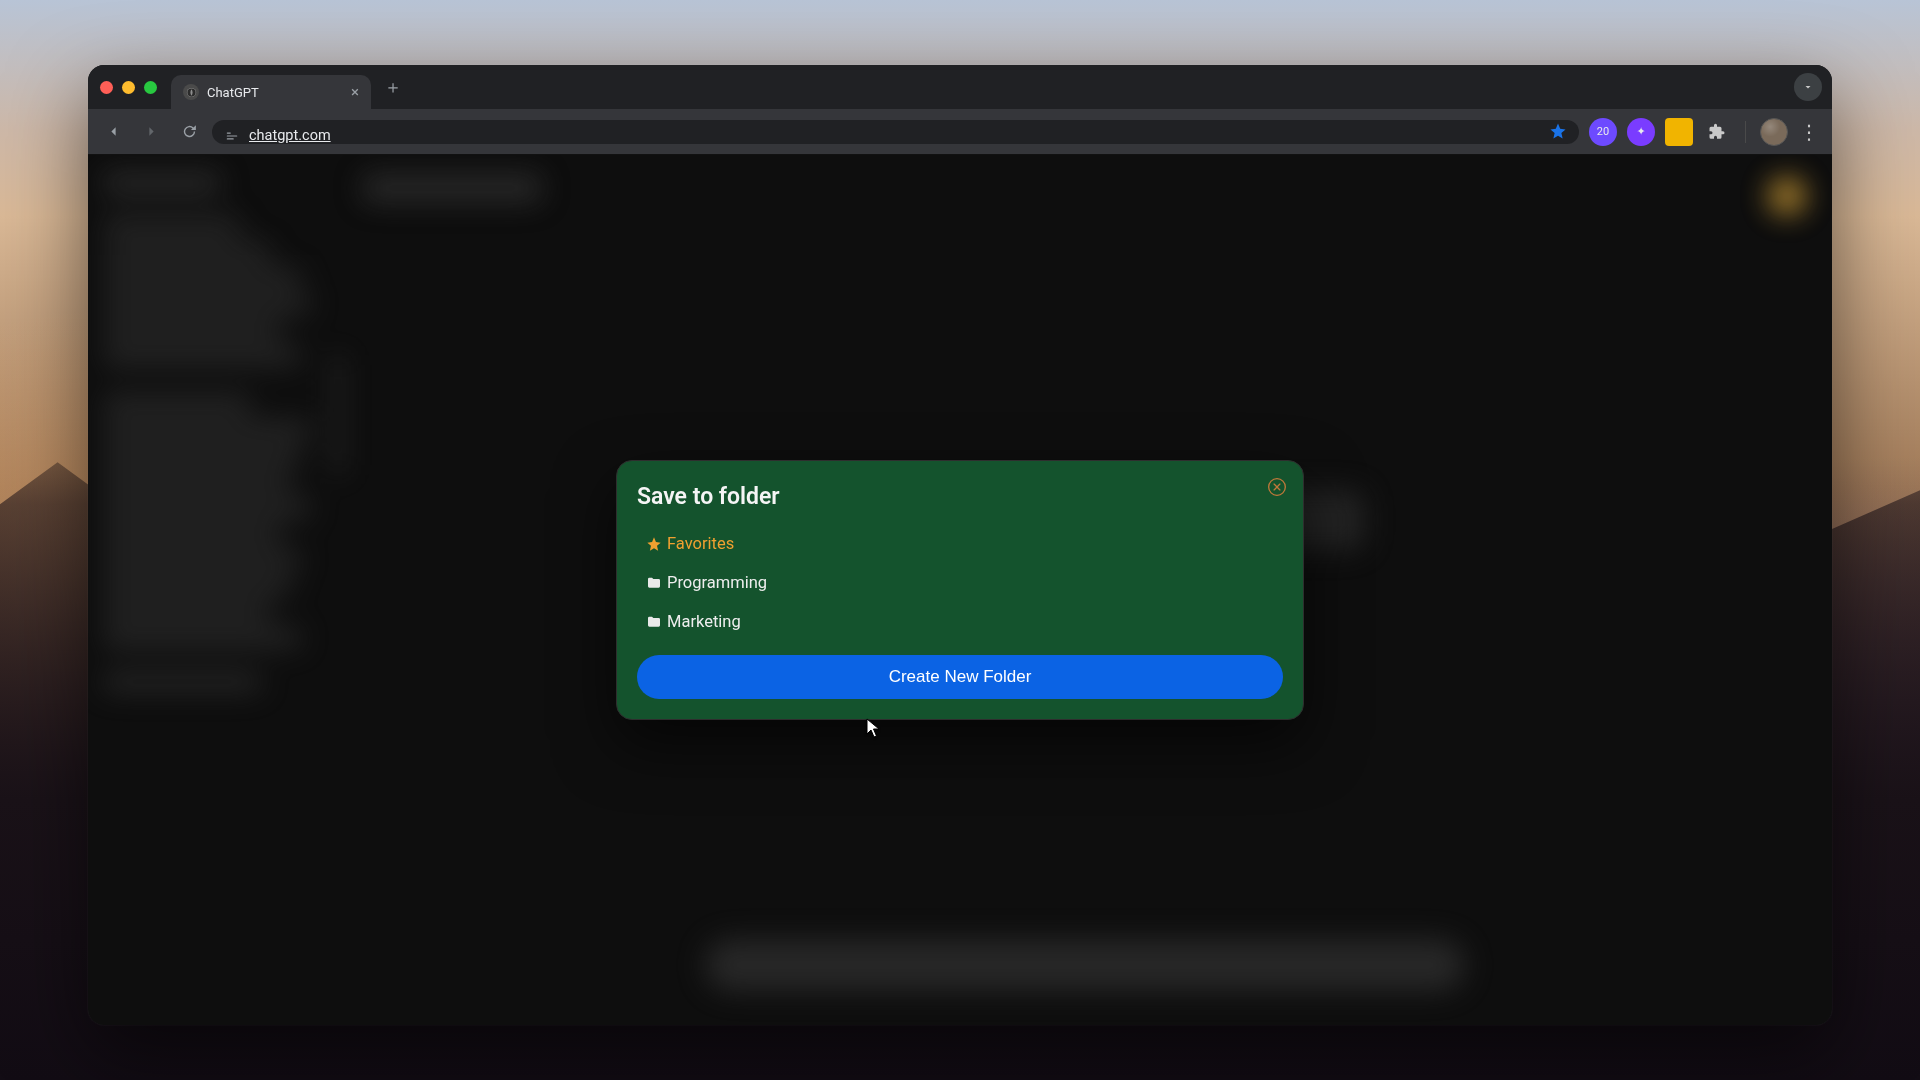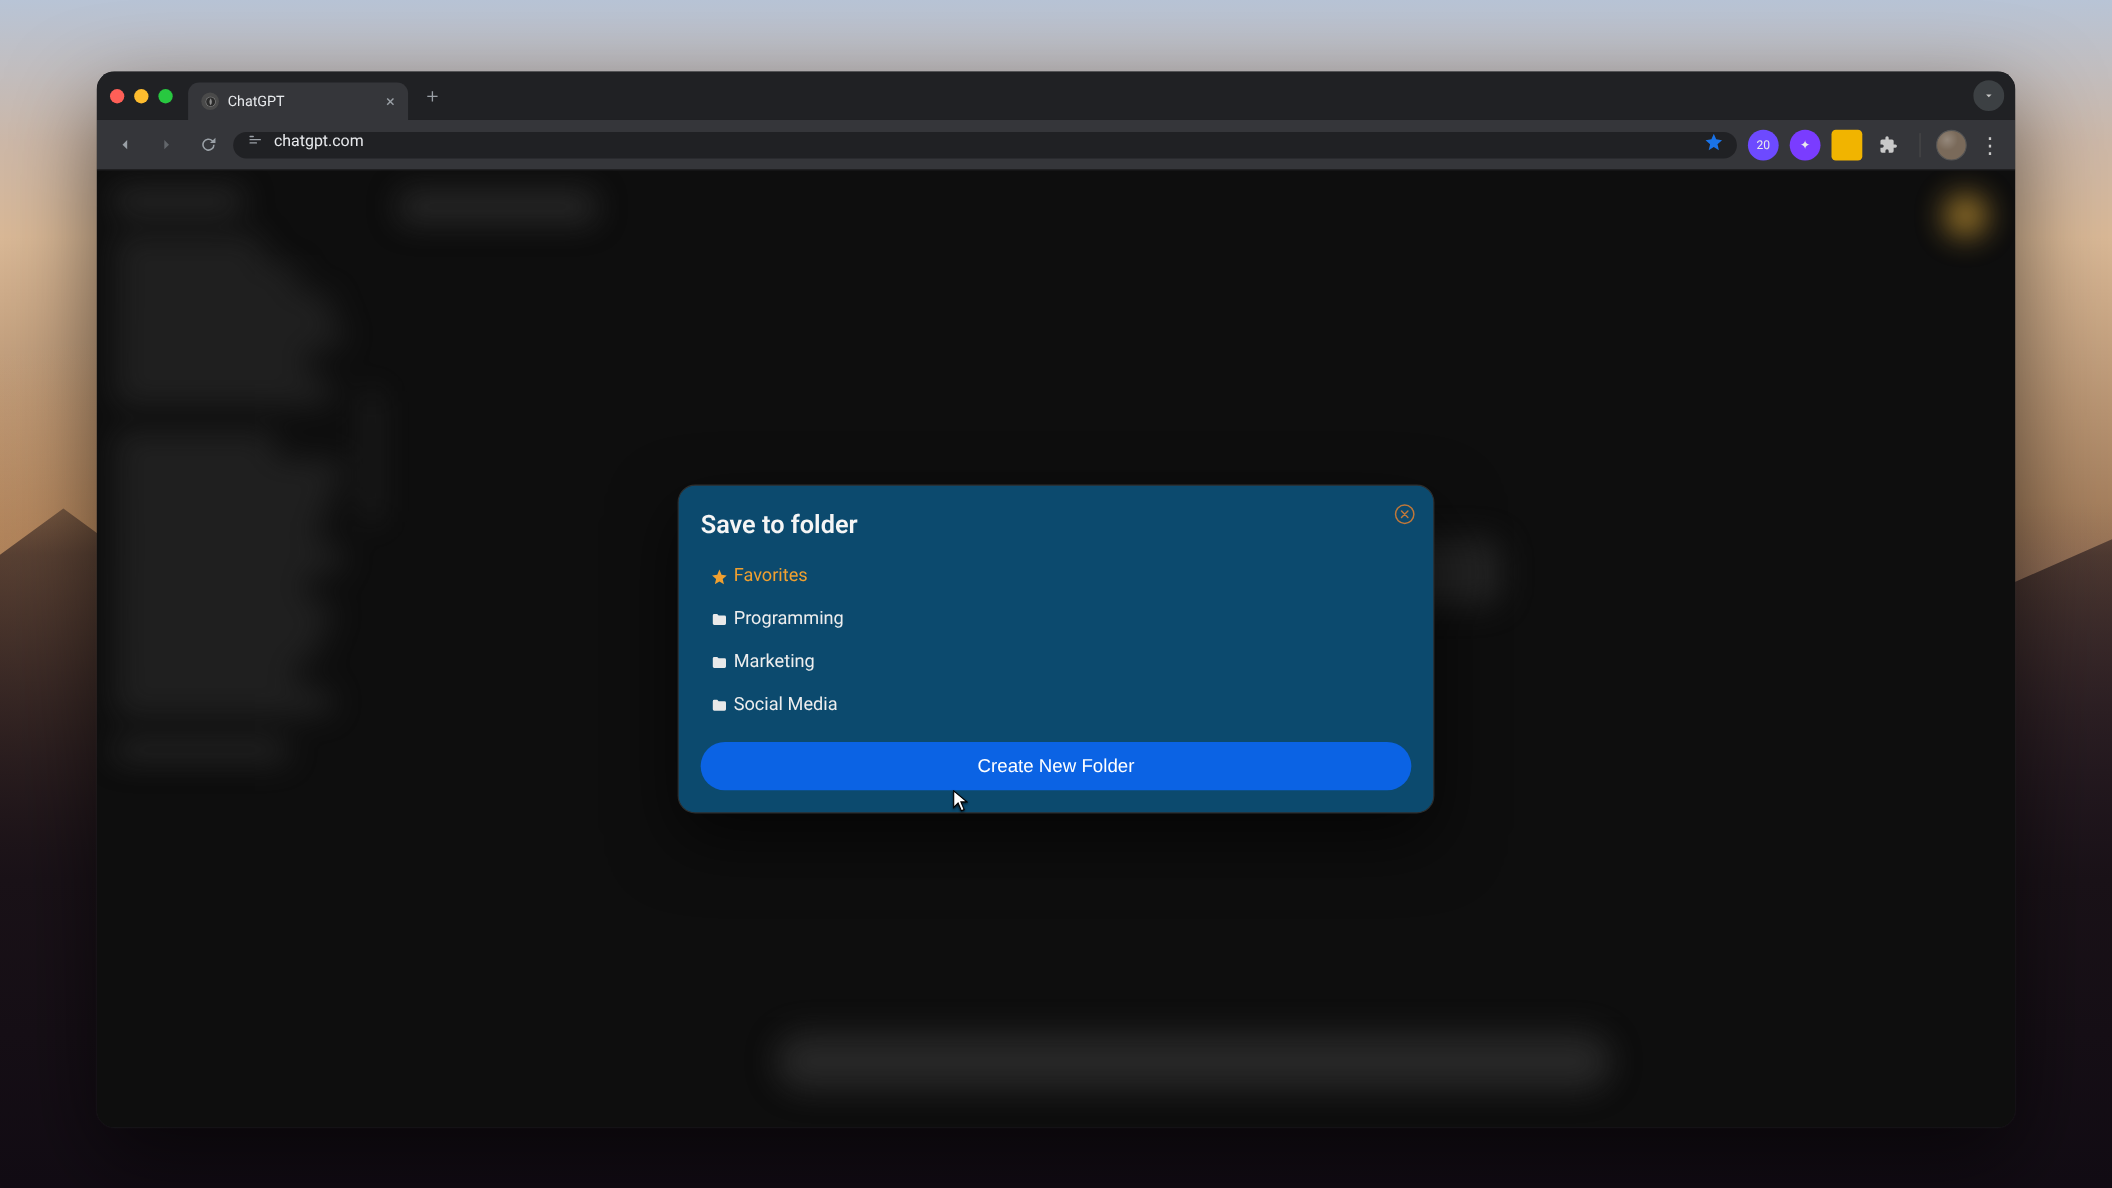--- a/index.html
+++ b/index.html
@@ -60,21 +60,21 @@
 
     .addrbar {
       height:46px; background:#35363a;
       display:flex; align-items:center; gap:8px;
       padding:0 10px;
       border-bottom:1px solid #111;
     }
     .navbtn { width:30px;height:30px; display:flex;align-items:center;justify-content:center; color:#9aa0a6; border-radius:50%; cursor:pointer; }
     .navbtn svg{width:17px;height:17px;fill:currentColor;}
     .navbtn.disabled{opacity:0.45; cursor:default;}
-    .omni { flex:1; height:24px; background:#202124; border-radius:16px; display:flex; align-items:flex-start; padding:0 12px; color:#e8eaed; font-size:14.5px; gap:10px; }
+    .omni { flex:1; height:24px; background:#202124; border-radius:16px; display:flex; align-items:flex-end; padding:0 12px; color:#e8eaed; font-size:14.5px; gap:10px;text-decoration:underline; }
     .omni .site{color:#e8eaed;}
     .omni .lock{width:15px;height:15px;display:flex;align-items:center;justify-content:center;}
     .omni .lock svg{width:14px;height:14px;fill:#9aa0a6;}
     .omni .star{margin-left:auto;}
     .omni .star svg{width:18px;height:18px;fill:#1a73e8;}
     .ext { width:28px;height:28px;border-radius:50%; display:flex;align-items:center;justify-content:center; color:#e8eaed; font-size:11px; margin-left:2px; cursor:pointer; }
     .ext.badge{background:#6d4aff;} .ext.badge2{background:#7a3cff;}
     .ext.yellow{background:#f1b400;border-radius:4px;}
     .ext.puzzle svg{width:18px;height:18px;fill:#c9c9c9;}
     .avatar{width:28px;height:28px;border-radius:50%;background:radial-gradient(circle at 35% 30%, #fff3, transparent 40%), #7a6a5a; background-size:cover; cursor:pointer; border:1px solid #555;}
@@ -95,21 +95,21 @@
     .bl-input{position:absolute;left:50%;bottom:34px;transform:translateX(-50%);width:760px;height:52px;background:#2a2a2a;border-radius:26px;}
     .bl-avatar{position:absolute;right:26px;top:22px;width:38px;height:38px;border-radius:50%;background:#b58a30;}
     .bl-scroll{position:absolute;left:247px;top:200px;width:6px;height:120px;background:#3a3a3a;border-radius:3px;}
 
     
     .modal {
       position:absolute;
       left:50%; top:50%;
       transform: translate(-50%, -50%);
       width: 688px;
-      background:#0c4a6e;
+      background:#14532d;
       border:1px solid #2e2e2e;
       border-radius:16px;
       box-shadow: 0 24px 60px rgba(0,0,0,0.6);
       padding: 22px 20px 20px;
       color:#eee;
     }
     .modal .close {
       position:absolute; right:14px; top:14px;
       width:24px;height:24px; cursor:pointer;
       display:flex;align-items:center;justify-content:center;
@@ -278,28 +278,20 @@
           <span class="label">Programming</span>
         </li>
         <li>
           <span class="ico">
             <svg viewBox="0 0 24 24">
                 <path d="M3 6a2 2 0 0 1 2-2h4l2 2h8a2 2 0 0 1 2 2v9a2 2 0 0 1-2 2H5a2 2 0 0 1-2-2V6z"></path>
               </svg>
           </span>
           <span class="label">Marketing</span>
         </li>
-        <li>
-          <span class="ico">
-            <svg viewBox="0 0 24 24">
-                <path d="M3 6a2 2 0 0 1 2-2h4l2 2h8a2 2 0 0 1 2 2v9a2 2 0 0 1-2 2H5a2 2 0 0 1-2-2V6z"></path>
-              </svg>
-          </span>
-          <span class="label">Social Media</span>
-        </li>
       </ul>
       <button class="createbtn">Create New Folder</button>
     </div>
 
     <div class="cursor" style="left:778px; top:563px;">
       <svg viewBox="0 0 14 20">
           <path d="M1 1l0 15 4-4 3 7 2.5-1-3-7H13z" fill="#fff" stroke="#000" stroke-width="1"></path>
         </svg>
     </div>
 

